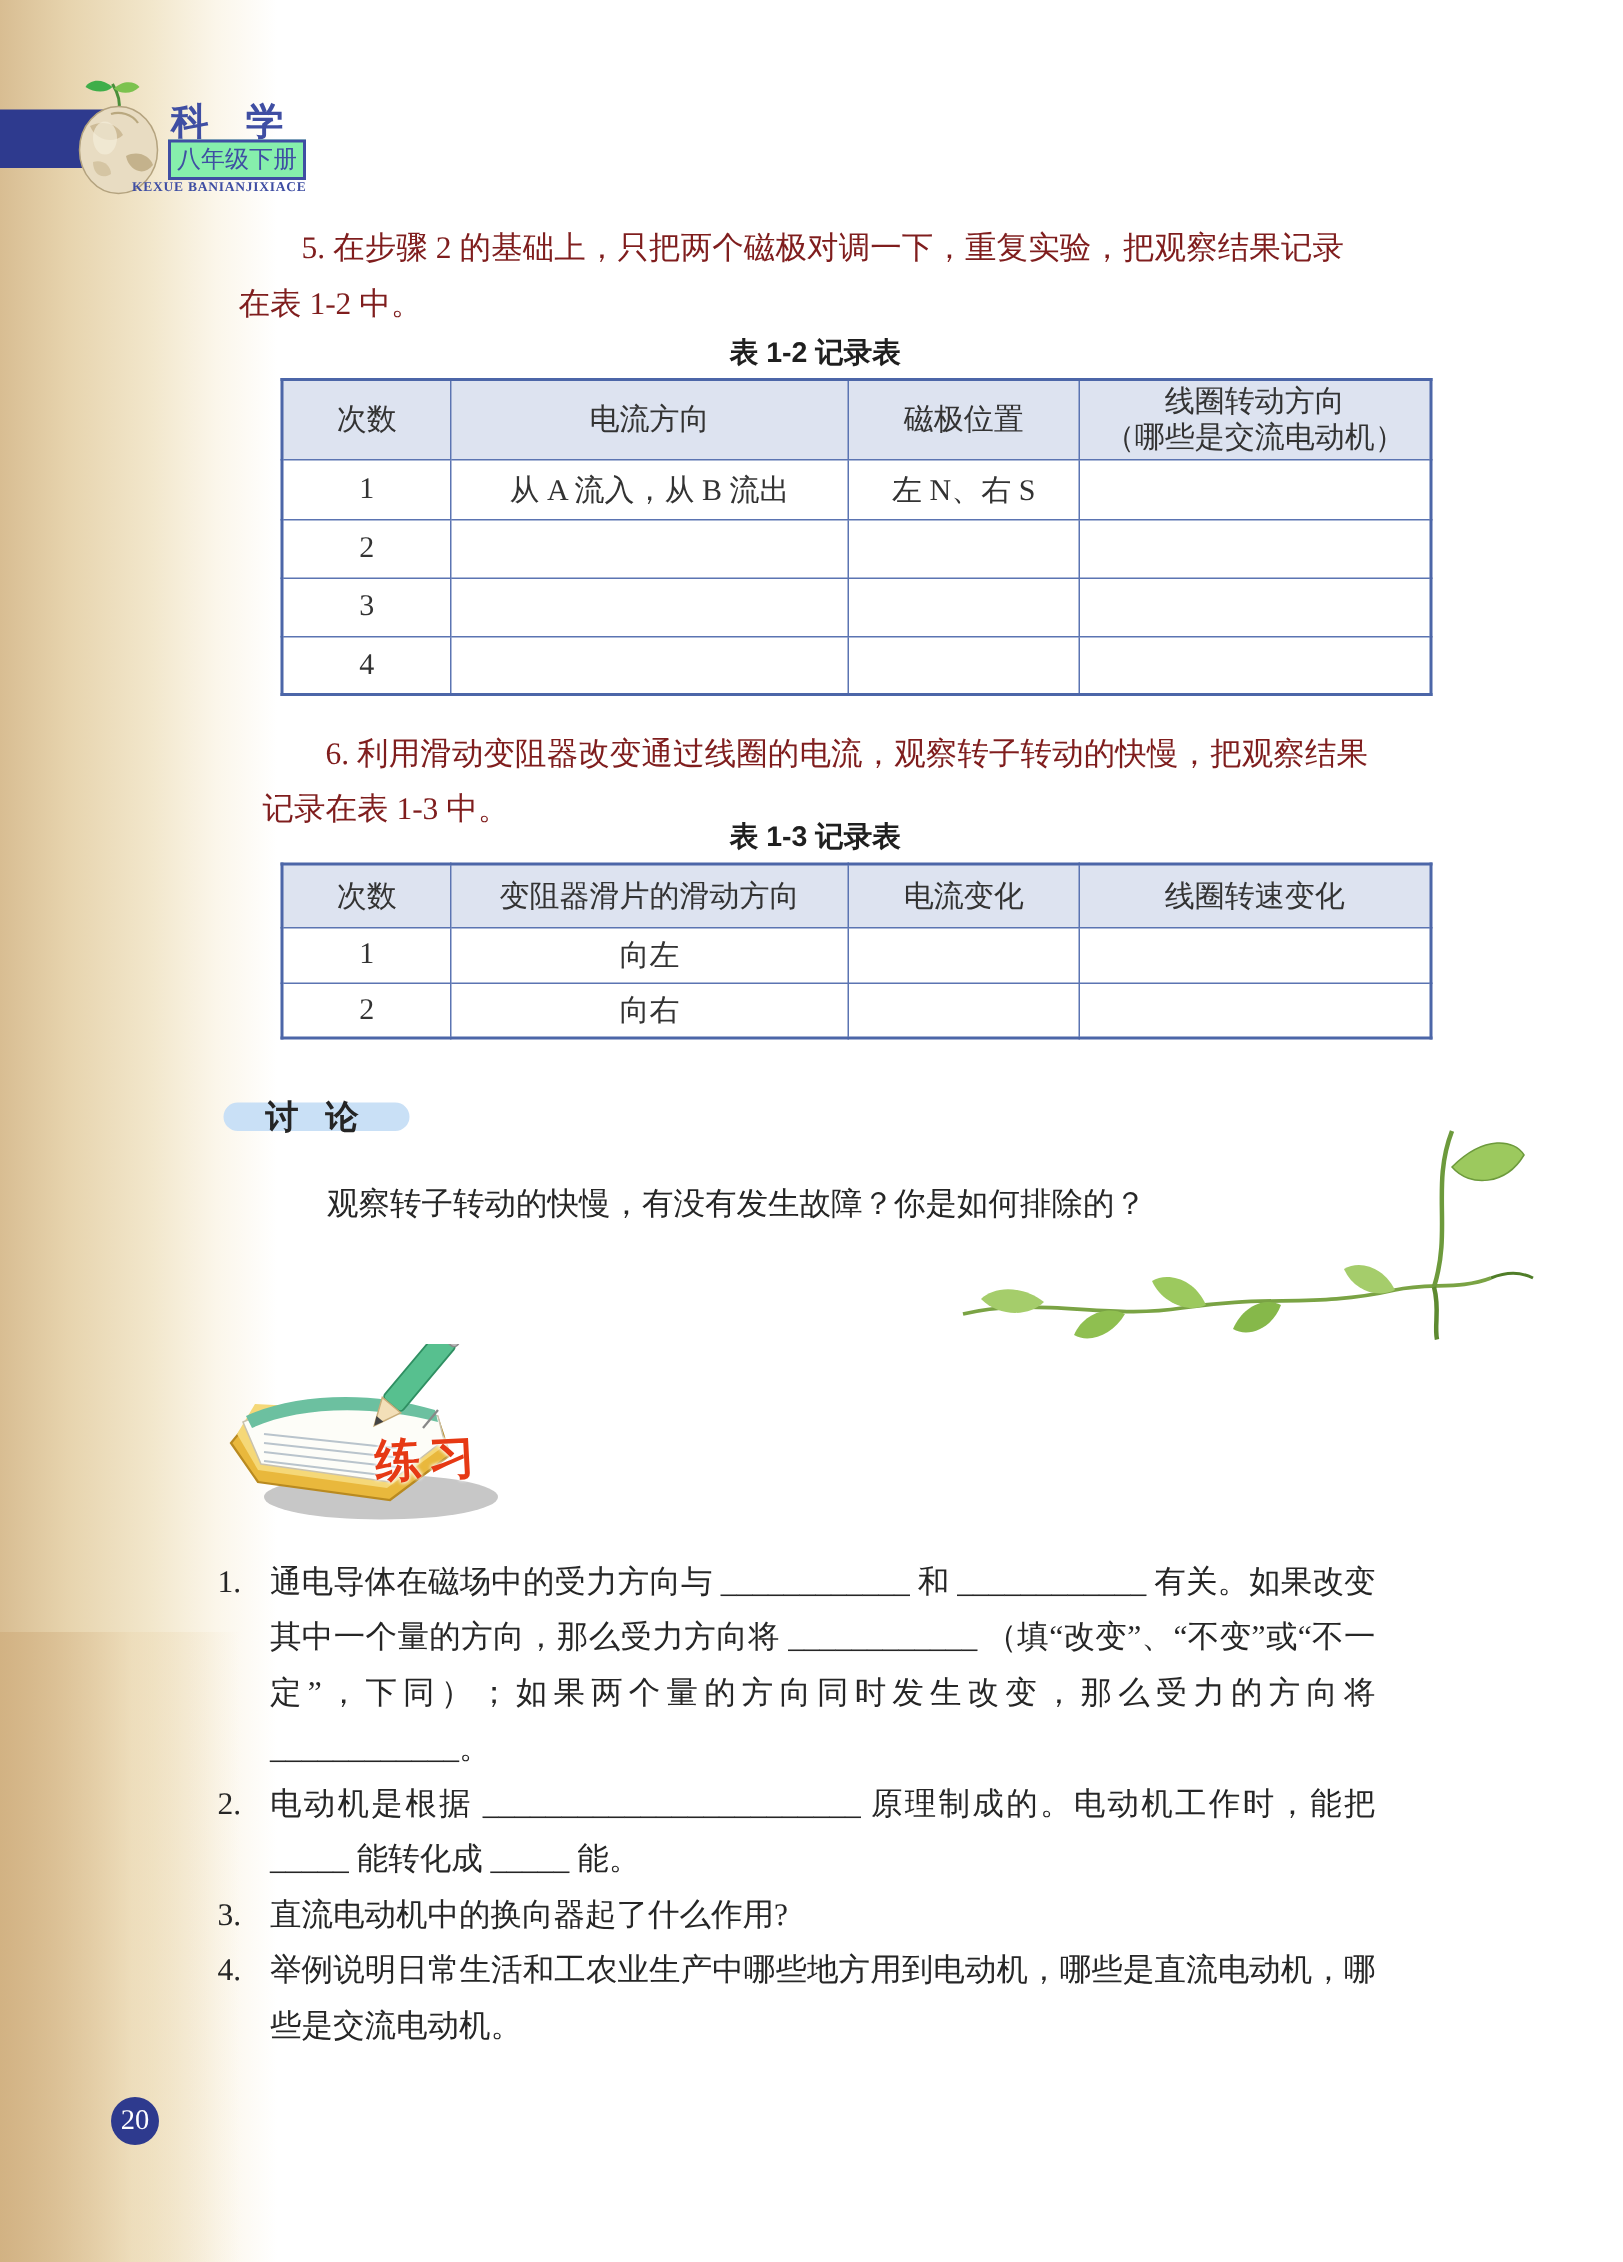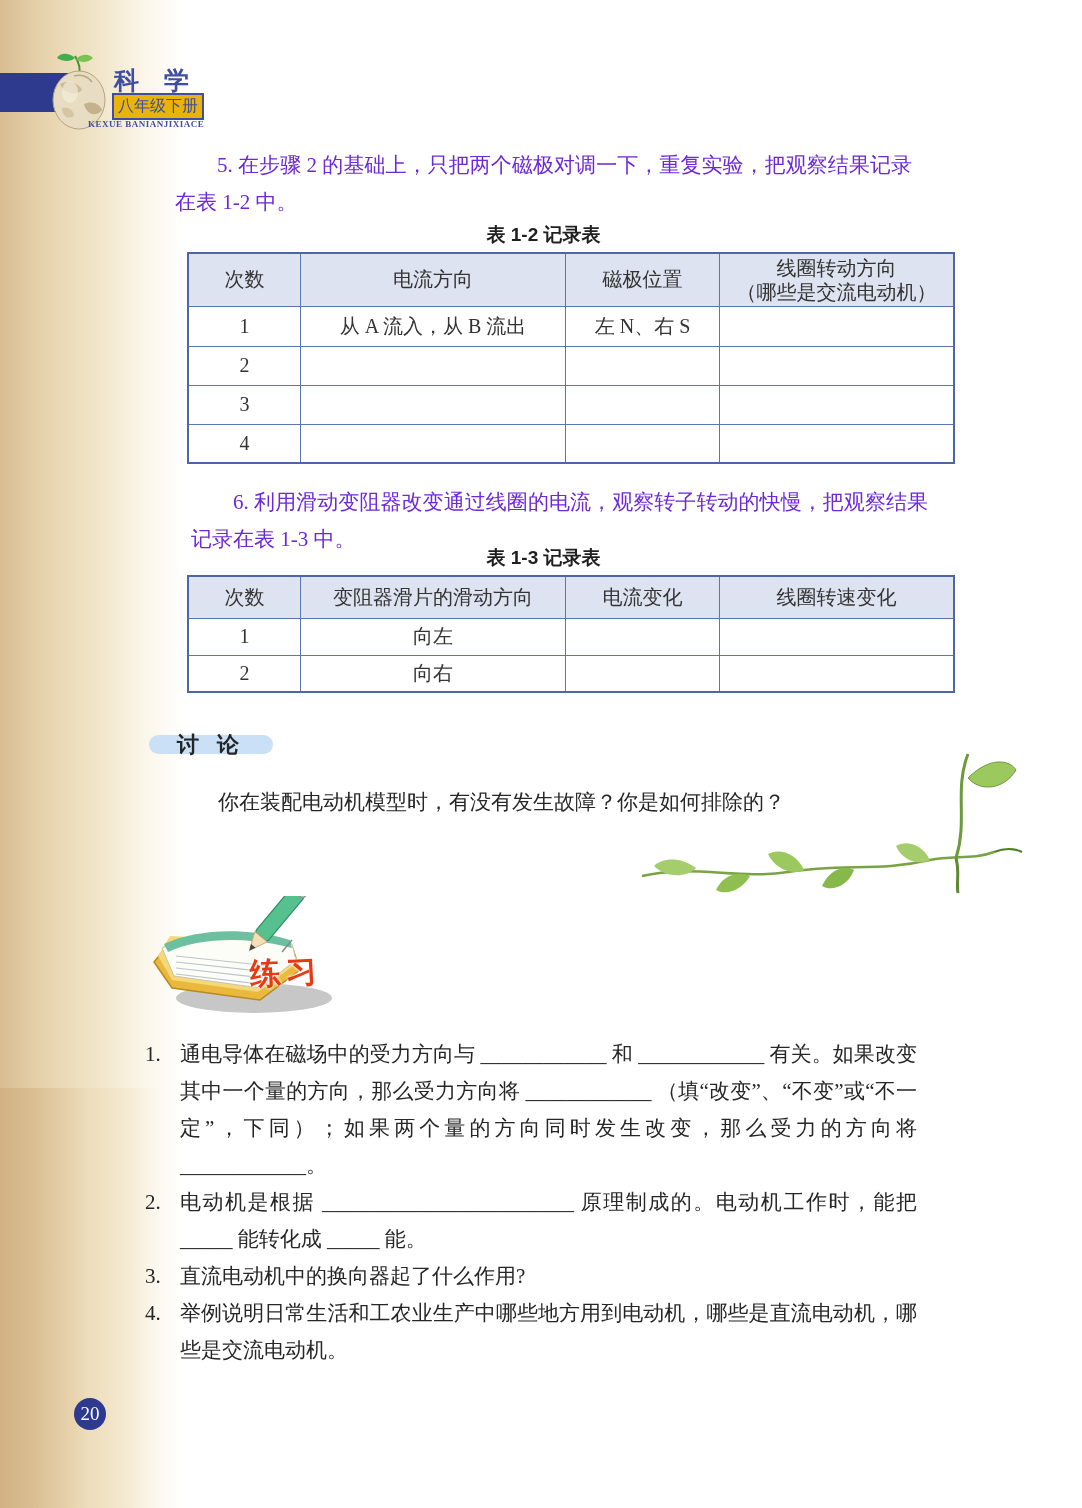--- a/index.html
+++ b/index.html
@@ -23,32 +23,32 @@
   .logo-globe{position:absolute;left:48px;top:52px;width:62px;height:78px;}
   .hdr-title{
     position:absolute;left:114px;top:64px;width:130px;
     font-family:"Liberation Sans","DejaVu Sans",sans-serif;
     font-size:25px;font-weight:bold;color:#3f4ea3;letter-spacing:9px;
   }
   .hdr-subtitle{
     position:absolute;left:112px;top:93px;
     font-family:"Liberation Sans","DejaVu Sans",sans-serif;
     font-size:16px;color:#3f4ea3;border:2px solid #3f4ea3;
-    padding:1px 4px;background:#eab308;white-space:nowrap;
+    padding:1px 4px;background:#86efac;white-space:nowrap;
   }
   .hdr-roman{
     position:absolute;left:88px;top:119px;
     font-family:Liberation Serif, serif;
     font-size:9px;font-weight:bold;color:#3f4ea3;letter-spacing:.5px;white-space:nowrap;text-align:center;
   }
   
   .para{
-    position:absolute;left:175px;width:737px;
+    position:absolute;left:159px;width:737px;
     font-size:21px;line-height:37px;text-align:justify;text-indent:2em;
-    color:#6d28d9;
+    color:#7f1d1d;
   }
   .tbl-caption{
     position:absolute;left:175px;width:737px;text-align:center;
     font-family:"Liberation Sans","DejaVu Sans",sans-serif;
     font-size:19px;font-weight:bold;color:#1f1f1f;
   }
   table.rec{
     position:absolute;left:175px;width:737px;border-collapse:collapse;
     table-layout:fixed;
   }
@@ -179,21 +179,21 @@
     <tr style="height:37px;">
       <td>2</td>
       <td>向右</td>
       <td></td>
       <td></td>
     </tr>
   </tbody>
     </table>
 
   <div class="disc-badge">讨 论</div>
-  <div class="disc-text">你在装配电动机模型时，有没有发生故障？你是如何排除的？</div>
+  <div class="disc-text">观察转子转动的快慢，有没有发生故障？你是如何排除的？</div>
 
   <svg class="vine" viewBox="0 0 404 150">
     <path d="M4 128 C55 116 100 132 150 124 C205 115 240 124 292 112 C315 107 335 112 356 104" fill="none" stroke="#7aa344" stroke-width="2.5"></path>
     <path d="M318 110 C330 72 316 42 330 6" fill="none" stroke="#6d9a3c" stroke-width="3"></path>
     <path d="M318 110 C322 125 318 135 320 145" fill="none" stroke="#5d8a30" stroke-width="3"></path>
     <path d="M330 30 C352 8 372 12 378 22 C366 42 342 44 330 30 Z" fill="#9cc95e" stroke="#6d9a3c" stroke-width="1"></path>
     <path d="M58 120 C42 108 24 110 16 118 C28 130 48 130 58 120 Z" fill="#a5cd6b"></path>
     <path d="M112 128 C104 142 88 148 78 142 C84 128 100 122 112 128 Z" fill="#8fbf50"></path>
     <path d="M166 122 C158 104 140 100 130 106 C136 120 154 128 166 122 Z" fill="#9cc95e"></path>
     <path d="M216 122 C210 138 194 144 184 138 C190 124 204 116 216 122 Z" fill="#86b84a"></path>

